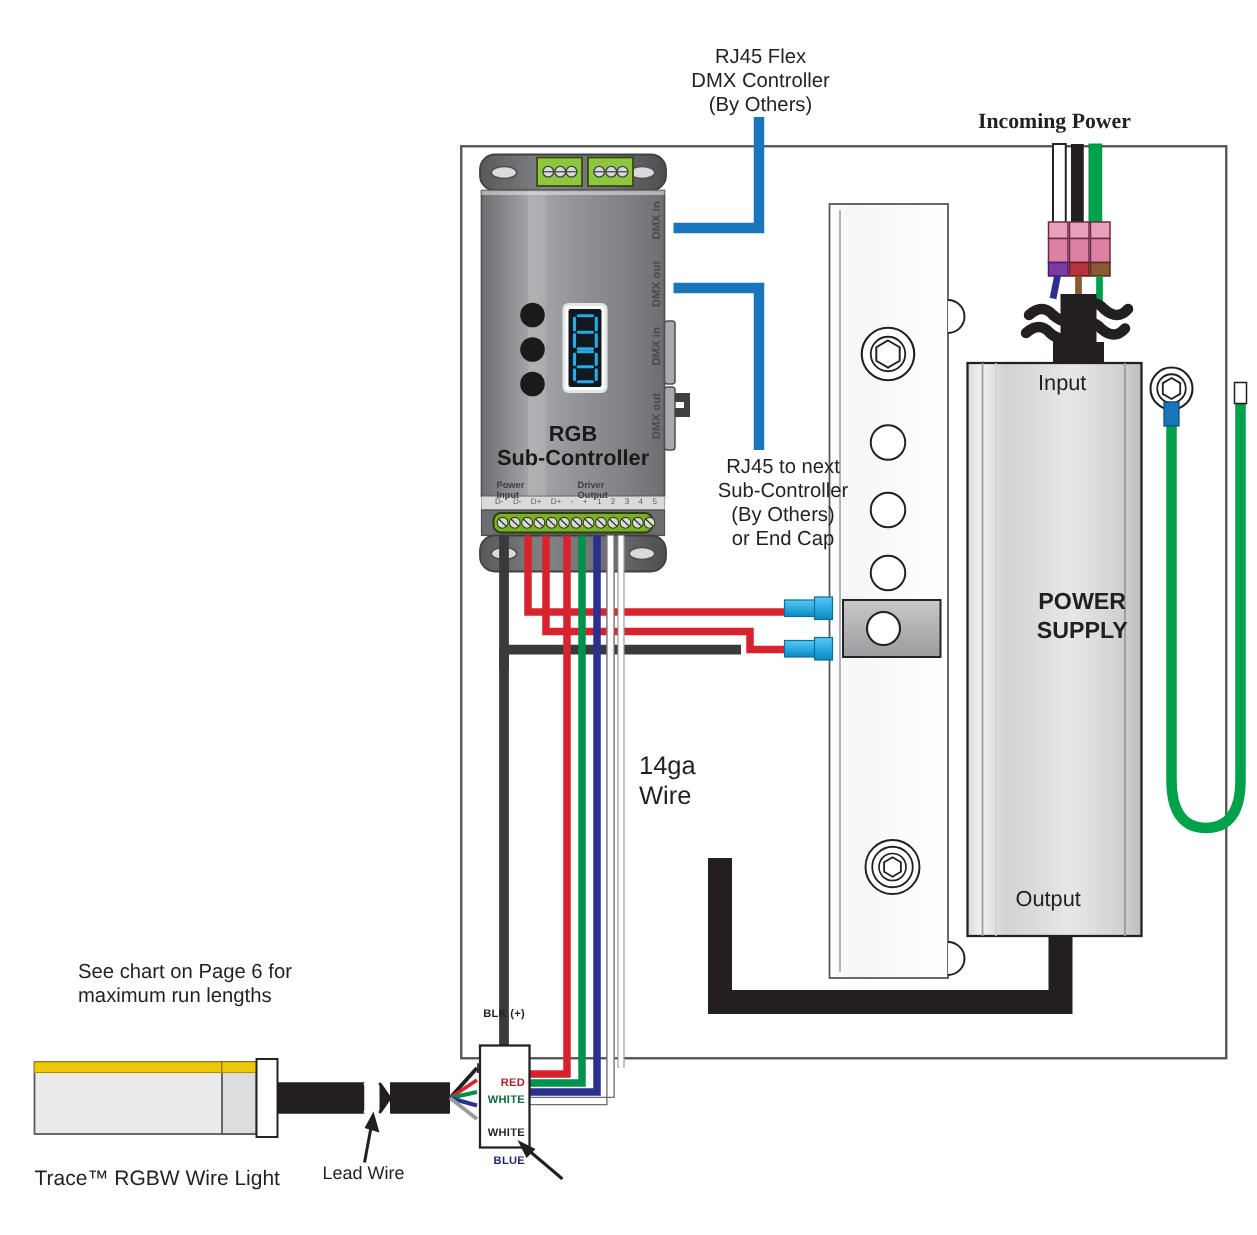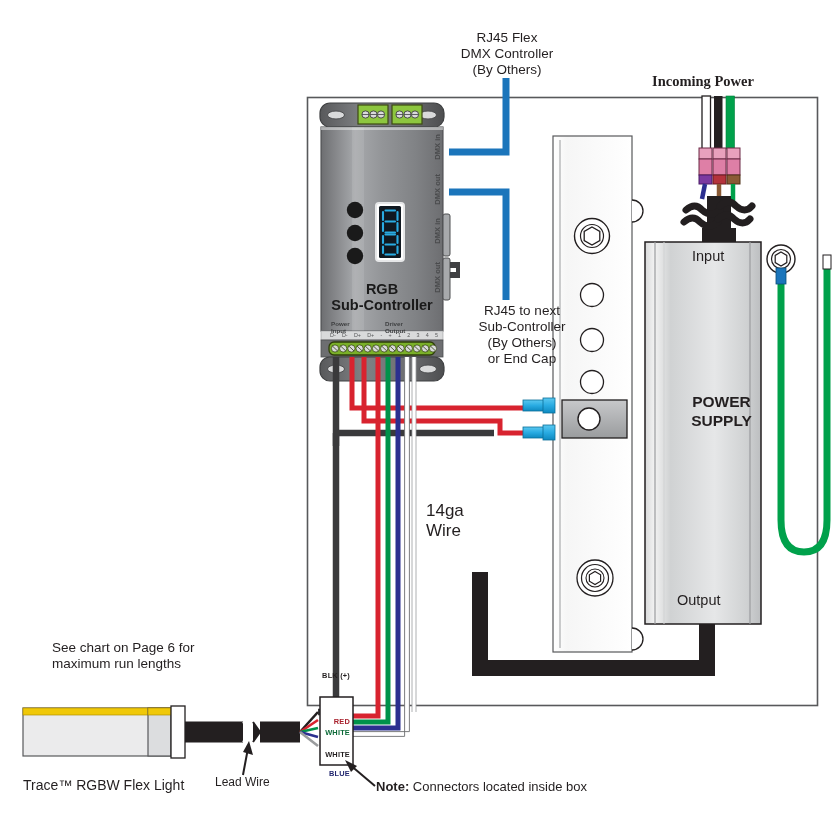--- a/index.html
+++ b/index.html
@@ -351,28 +351,24 @@
   <div class="lbl" style="left:426px;top:501px;font-size:17px;">
     <div>14ga</div>
     <div>Wire</div>
   </div>
 
   <div class="lbl" style="left:32px;top:640px;font-size:13.5px;margin-left:20px;">
     <div>See chart on Page 6 for</div>
     <div>maximum run lengths</div>
   </div>
 
-  <div class="lbl" style="left:23px;top:777px;font-size:14px;">Trace™ RGBW Flex Light</div>
+  <div class="lbl" style="left:23px;top:777px;font-size:14px;">Trace™ RGBW Wire Light</div>
 
   <div class="lbl" style="left:215px;top:775px;font-size:12px;">Lead Wire</div>
 
-  <div class="lbl" style="left:376px;top:779px;font-size:13px;white-space:nowrap;">
-    <span class="bold">Note:</span>
-    <span>Connectors located inside box</span>
-  </div>
 
   <div class="lbl" style="left:692px;top:248px;font-size:14.5px;">Input</div>
   <div class="lbl bold" style="left:671px;top:256px;font-size:15.5px;margin-top:0;"></div>
   <div class="lbl bold" style="left:669px;top:392px;width:105px;text-align:center;font-size:15.5px;line-height:1.25;">
     <div>POWER</div>
     <div>SUPPLY</div>
   </div>
   <div class="lbl" style="left:677px;top:592px;font-size:14.5px;">Output</div>
 
   <div class="lbl vert" style="left:434px;top:134px;font-size:7.6px;font-weight:bold;color:#4a4b4d;">DMX in</div>

